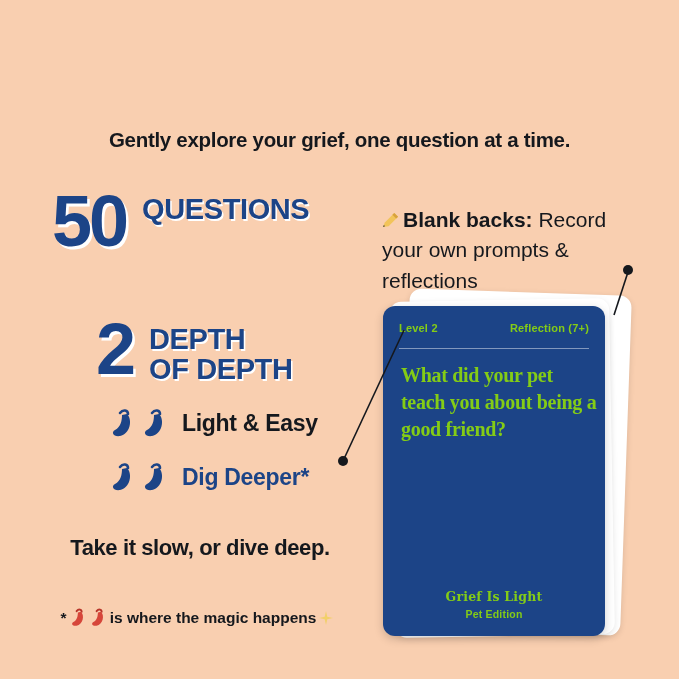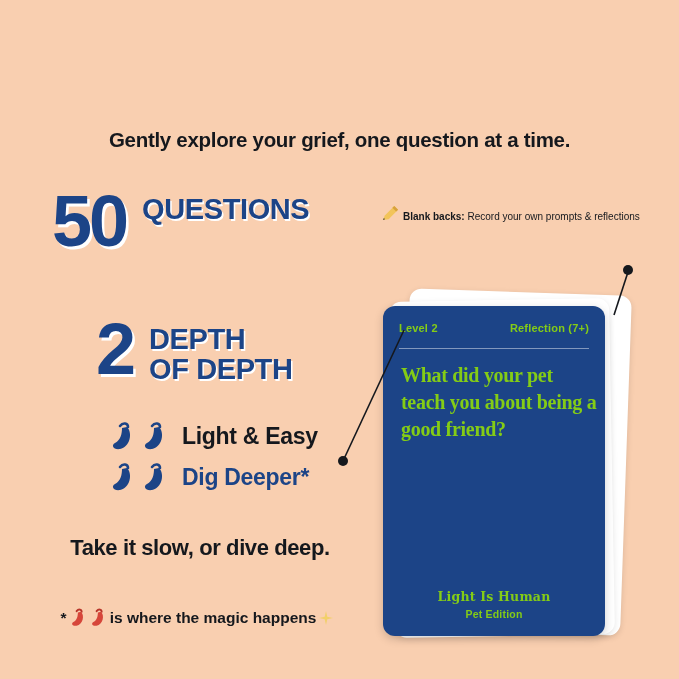--- a/index.html
+++ b/index.html
@@ -81,21 +81,21 @@
   }
   .stat-2 .big-num { font-size: 72px; }
   .stat-2 .stat-label { margin-top: 6px; }
 
   
   .chili-row {
     position: absolute;
     display: flex;
     align-items: center;
   }
-  .chili-row.one { left: 110px; top: 421px; }
+  .chili-row.one { left: 110px; top: 408px; }
   .chili-row.two { left: 110px; top: 462px; }
   .chili-text {
     font-size: 23px;
     font-weight: 600;
     color: #15181d;
     letter-spacing: -0.3px;
     margin-left: 14px;
   }
   .chili-text.blue {
     color: #1c4487;
@@ -130,21 +130,21 @@
     justify-content: center;
     gap: 3px;
   }
 
   
   .note {
     position: absolute;
     left: 382px;
     top: 205px;
     width: 270px;
-    font-size: 10px;
+    font-size: 21px;
     line-height: 1.45;
     color: #15181d;
     font-weight: 500;
   }
   .note b { font-weight: bold; }
   .note-pencil { margin-right: 4px; }
 
   
   .card-back {
     position: absolute;
@@ -323,21 +323,21 @@
   <div class="card-back"></div>
   <div class="card-back2"></div>
 
   <div class="card-front">
     <div class="card-header">
       <span>Level 2</span>
       <span>Reflection (7+)</span>
     </div>
     <div class="card-rule"></div>
     <div class="card-question">What did your pet teach you about being a good friend?</div>
-    <div class="card-brand">Light Is Human</div>
+    <div class="card-brand">Grief Is Light</div>
     <div class="card-edition">Pet Edition</div>
   </div>
 
   <svg class="connectors">
     <line x1="343" y1="461" x2="404" y2="330" stroke="#15181d" stroke-width="1.6"></line>
     <circle cx="343" cy="461" r="5" fill="#15181d"></circle>
     <line x1="628" y1="272" x2="614" y2="315" stroke="#15181d" stroke-width="1.6"></line>
     <circle cx="628" cy="270" r="5" fill="#15181d"></circle>
   </svg>
 

